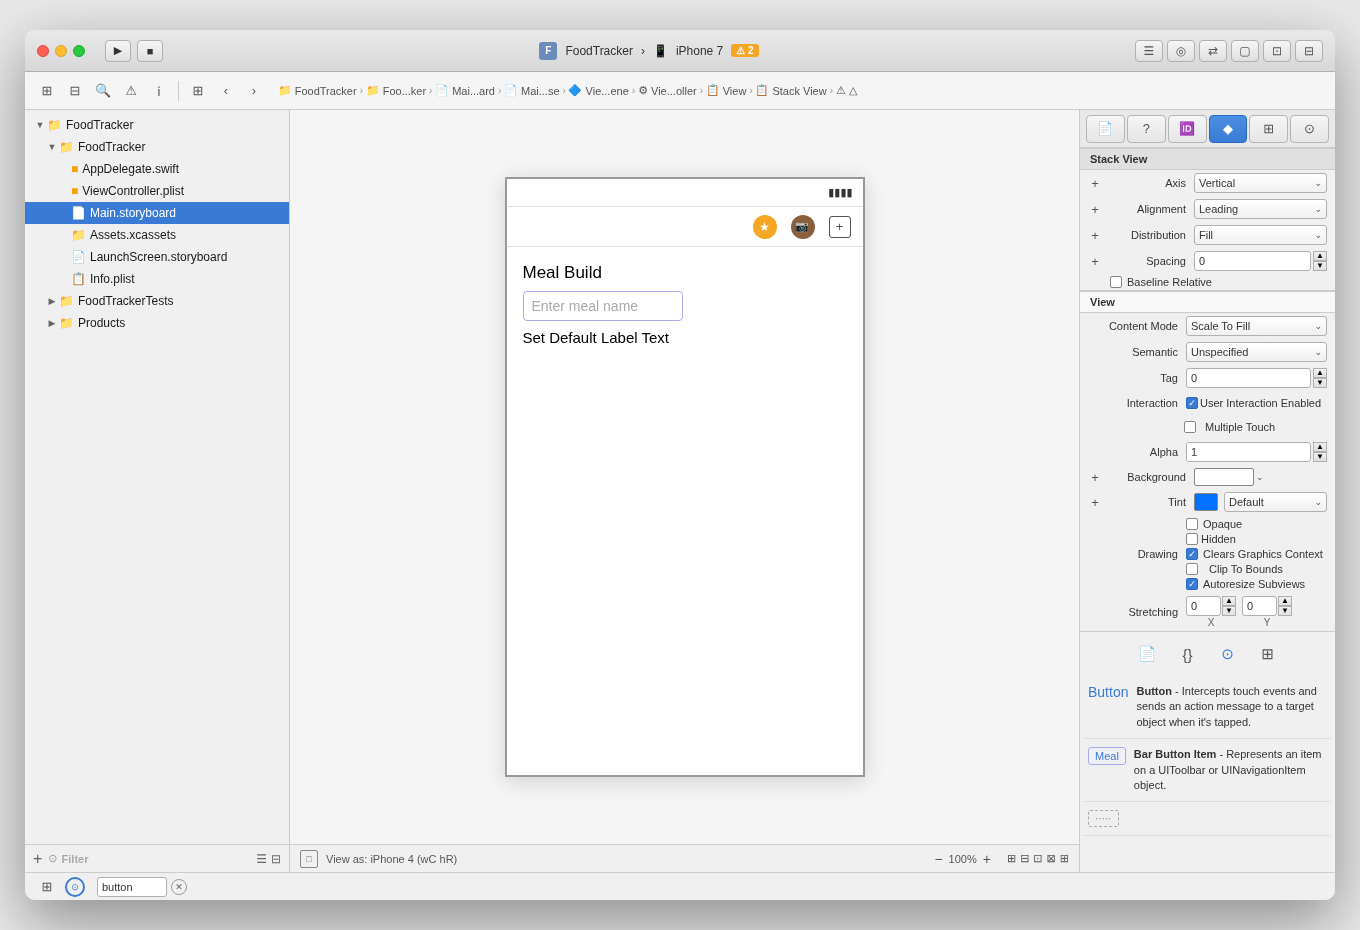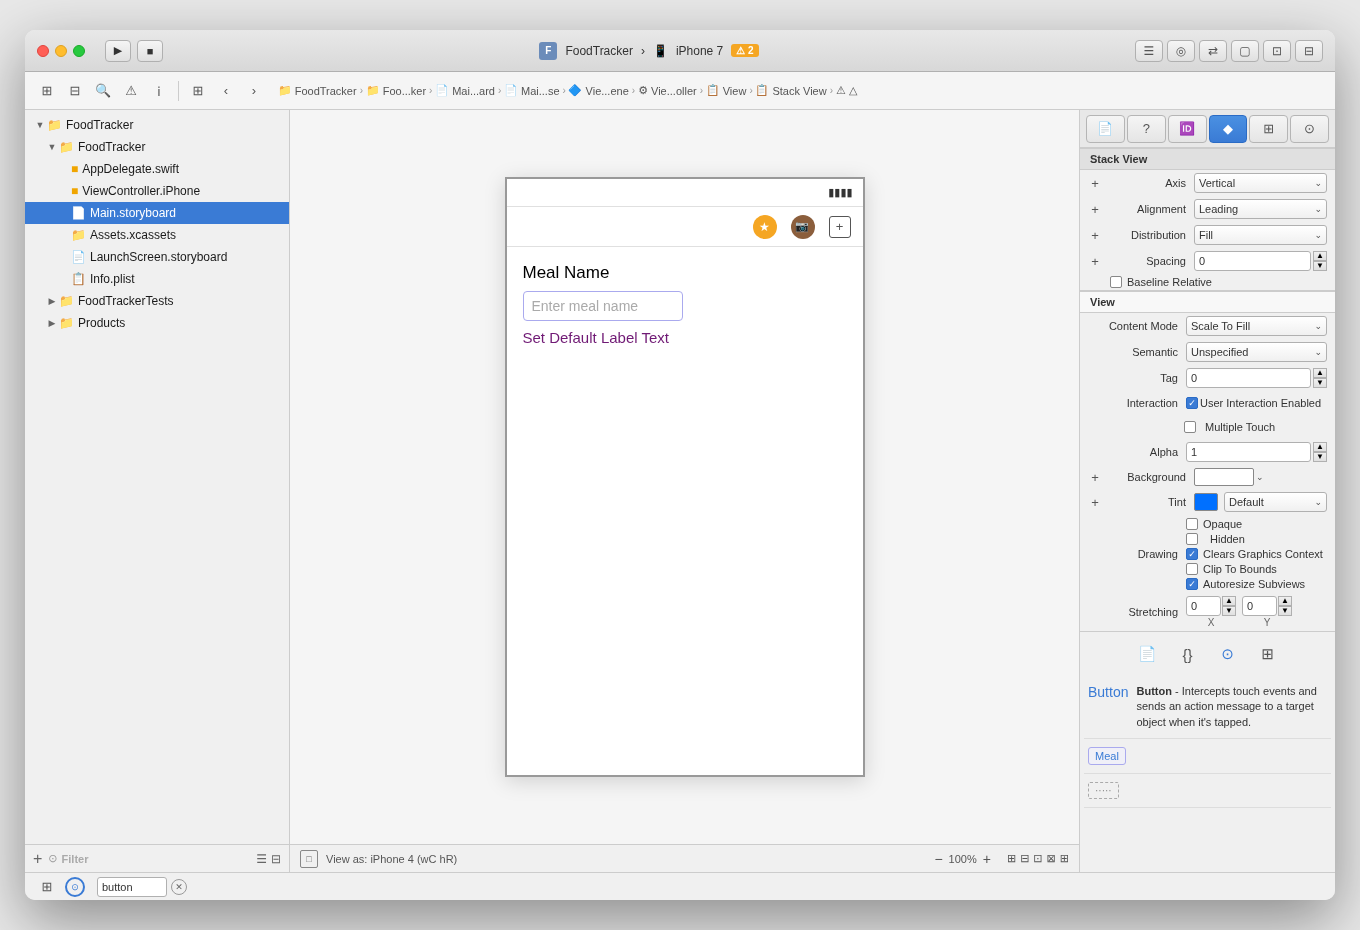--- a/index.html
+++ b/index.html
@@ -196,21 +196,21 @@
       font-size: 17px; font-weight: 400; color: #000;
     }
     .meal-name-field {
       border: 1px solid #aaaaee;
       border-radius: 4px;
       padding: 6px 8px;
       font-size: 14px; color: #aaa;
       width: 160px; background: white;
     }
     .set-default-btn {
-      font-size: 15px; color: #701a75; cursor: pointer;
+      font-size: 15px; color: #000000; cursor: pointer;
       font-weight: 400;
     }
     
     .canvas-arrow {
       position: absolute; left: 380px; top: 50%;
       transform: translateY(-50%);
       display: flex; align-items: center;
     }
     .arrow-line {
       width: 60px; height: 2px; background: #aaa;
@@ -494,21 +494,21 @@
 
         <div class="tree-item tree-indent-2">
           <div class="disclosure empty"></div>
           <span class="item-icon" style="color:#f0a500;">■</span>
           <span class="item-label">AppDelegate.swift</span>
         </div>
 
         <div class="tree-item tree-indent-2">
           <div class="disclosure empty"></div>
           <span class="item-icon" style="color:#f0a500;">■</span>
-          <span class="item-label">ViewController.iPhone</span>
+          <span class="item-label">ViewController.plist</span>
         </div>
 
         <div class="tree-item tree-indent-2 selected">
           <div class="disclosure empty"></div>
           <span class="item-icon">📄</span>
           <span class="item-label">Main.storyboard</span>
         </div>
 
         <div class="tree-item tree-indent-2">
           <div class="disclosure empty"></div>
@@ -566,21 +566,21 @@
           <div class="iphone-statusbar">
             <span class="battery-icon">▮▮▮▮</span>
           </div>
           <div class="iphone-navbar">
             <div style="flex:1;"></div>
             <div class="navbar-icon-btn navbar-icon-star">★</div>
             <div class="navbar-icon-btn navbar-icon-camera">📷</div>
             <div class="navbar-icon-plus">+</div>
           </div>
           <div class="iphone-content">
-            <div class="meal-name-label">Meal Name</div>
+            <div class="meal-name-label">Meal Build</div>
             <div class="meal-name-field" style="color:#aaa; font-size:14px;">Enter meal name</div>
             <div class="set-default-btn">Set Default Label Text</div>
           </div>
         </div>
 
       </div>
 
       <div class="editor-bottombar">
         <div class="bottom-device-icon">□</div>
         <span>View as: iPhone 4 (wC hR)</span>
@@ -746,29 +746,29 @@
           </div>
         </div>
 
         <div class="prop-row">
           <div class="prop-label" style="width:90px;">Drawing</div>
           <div class="prop-control" style="flex-direction:column;align-items:flex-start;gap:3px;">
             <div style="display:flex;align-items:center;gap:5px;">
               <div class="checkbox"></div>
               <span class="checkbox-label">Opaque</span>
             </div>
-            <div style="display:flex;align-items:center;gap:12px;">
+            <div style="display:flex;align-items:center;gap:3px;">
               <div class="checkbox"></div>
               <span class="checkbox-label">Hidden</span>
             </div>
             <div style="display:flex;align-items:center;gap:5px;">
               <div class="checkbox checked">✓</div>
               <span class="checkbox-label">Clears Graphics Context</span>
             </div>
-            <div style="display:flex;align-items:center;gap:5px;">
+            <div style="display:flex;align-items:center;gap:11px;">
               <div class="checkbox"></div>
               <span class="checkbox-label">Clip To Bounds</span>
             </div>
             <div style="display:flex;align-items:center;gap:5px;">
               <div class="checkbox checked">✓</div>
               <span class="checkbox-label">Autoresize Subviews</span>
             </div>
           </div>
         </div>
 
@@ -816,20 +816,24 @@
             <div class="desc-text">
               <strong>Button</strong>
               <span> - Intercepts touch events and sends an action message to a target object when it's tapped.</span>
             </div>
           </div>
 
           <div class="desc-item">
             <div class="desc-preview">
               <span class="desc-preview-item">Meal</span>
             </div>
+            <div class="desc-text">
+              <strong>Bar Button Item</strong>
+              <span> - Represents an item on a UIToolbar or UINavigationItem object.</span>
+            </div>
           </div>
 
           <div class="desc-item">
             <div class="desc-preview">
               <span class="desc-preview-dotted">·····</span>
             </div>
           </div>
 
         </div>
 

